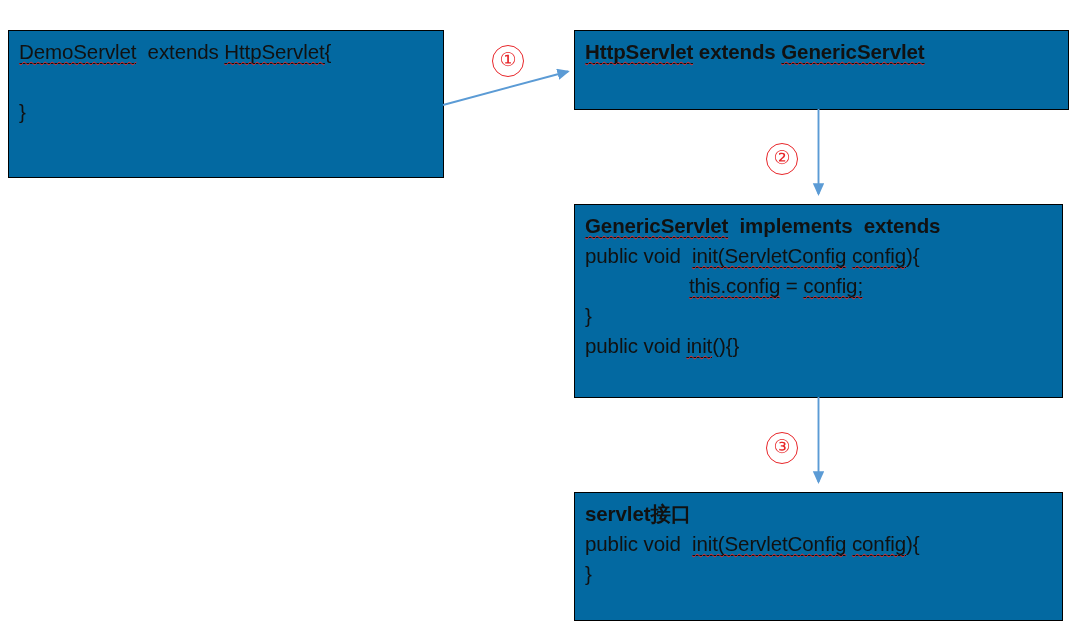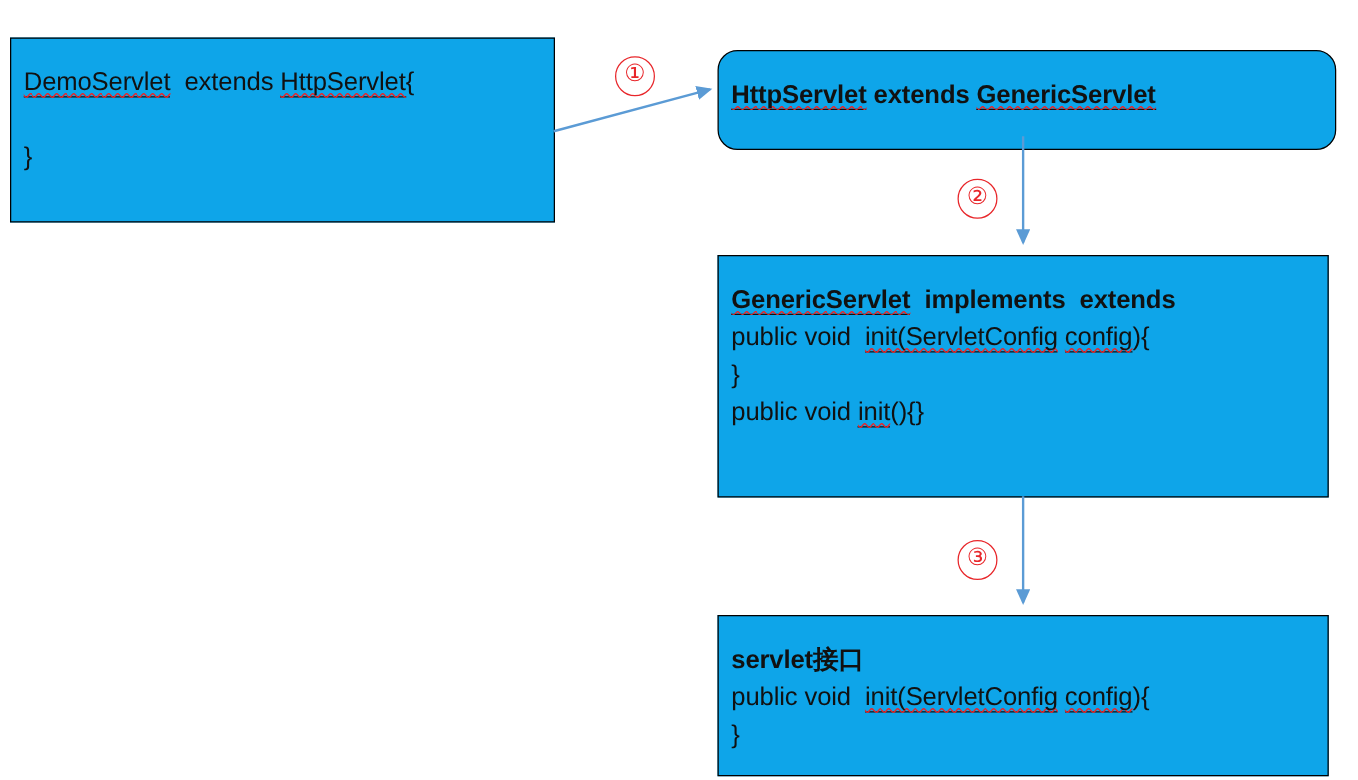--- a/index.html
+++ b/index.html
@@ -16,22 +16,22 @@
     height: 624px;
     background: #ffffff;
     overflow: hidden;
   }
 
   
   .box {
     position: absolute;
     box-sizing: border-box;
     border: 1.6px solid #000000;
-    background: #0ea5e9;
-    padding: 20px 10px 6px 10px;
+    background: #0369a1;
+    padding: 6px 10px 6px 10px;
   }
   .code-line {
     font-family: "Liberation Sans", sans-serif;
     font-size: 20.5px;
     line-height: 30px;
     color: #111111;
     white-space: pre;
     letter-spacing: -0.1px;
   }
   .code-line.bold {
@@ -86,27 +86,28 @@
 <body>
 
 <div id="canvas">
 
   <div class="box" style="left:8px; top:30px; width:436px; height:148px;">
     <div class="code-line"><span class="u sq">DemoServlet</span><span>  extends </span><span class="u sq">HttpServlet</span><span>{</span></div>
     <div class="blank-line"></div>
     <div class="code-line"><span>}</span></div>
   </div>
 
-  <div class="box" style="left:574px; top:40px; width:495px; height:80px;border-radius:16px;">
+  <div class="box" style="left:574px; top:30px; width:495px; height:80px;">
     <div class="code-line bold"><span class="u sq">HttpServlet</span><span> extends </span><span class="u sq">GenericServlet</span></div>
   </div>
 
   <div class="box" style="left:574px; top:204px; width:489px; height:194px;">
     <div class="code-line bold"><span class="u sq">GenericServlet</span><span>  implements  extends</span></div>
     <div class="code-line"><span>public void  </span><span class="u sq">init(ServletConfig</span><span> </span><span class="u sq">config</span><span>){</span></div>
+    <div class="code-line indent"><span class="u sq">this.config</span><span> = </span><span class="u sq">config;</span></div>
     <div class="code-line"><span>}</span></div>
     <div class="code-line"><span>public void </span><span class="u sq">init</span><span>(){}</span></div>
   </div>
 
   <div class="box" style="left:574px; top:492px; width:489px; height:129px;">
     <div class="code-line bold"><span>servlet接口</span></div>
     <div class="code-line"><span>public void  </span><span class="u sq">init(ServletConfig</span><span> </span><span class="u sq">config</span><span>){</span></div>
     <div class="code-line"><span>}</span></div>
   </div>
 

